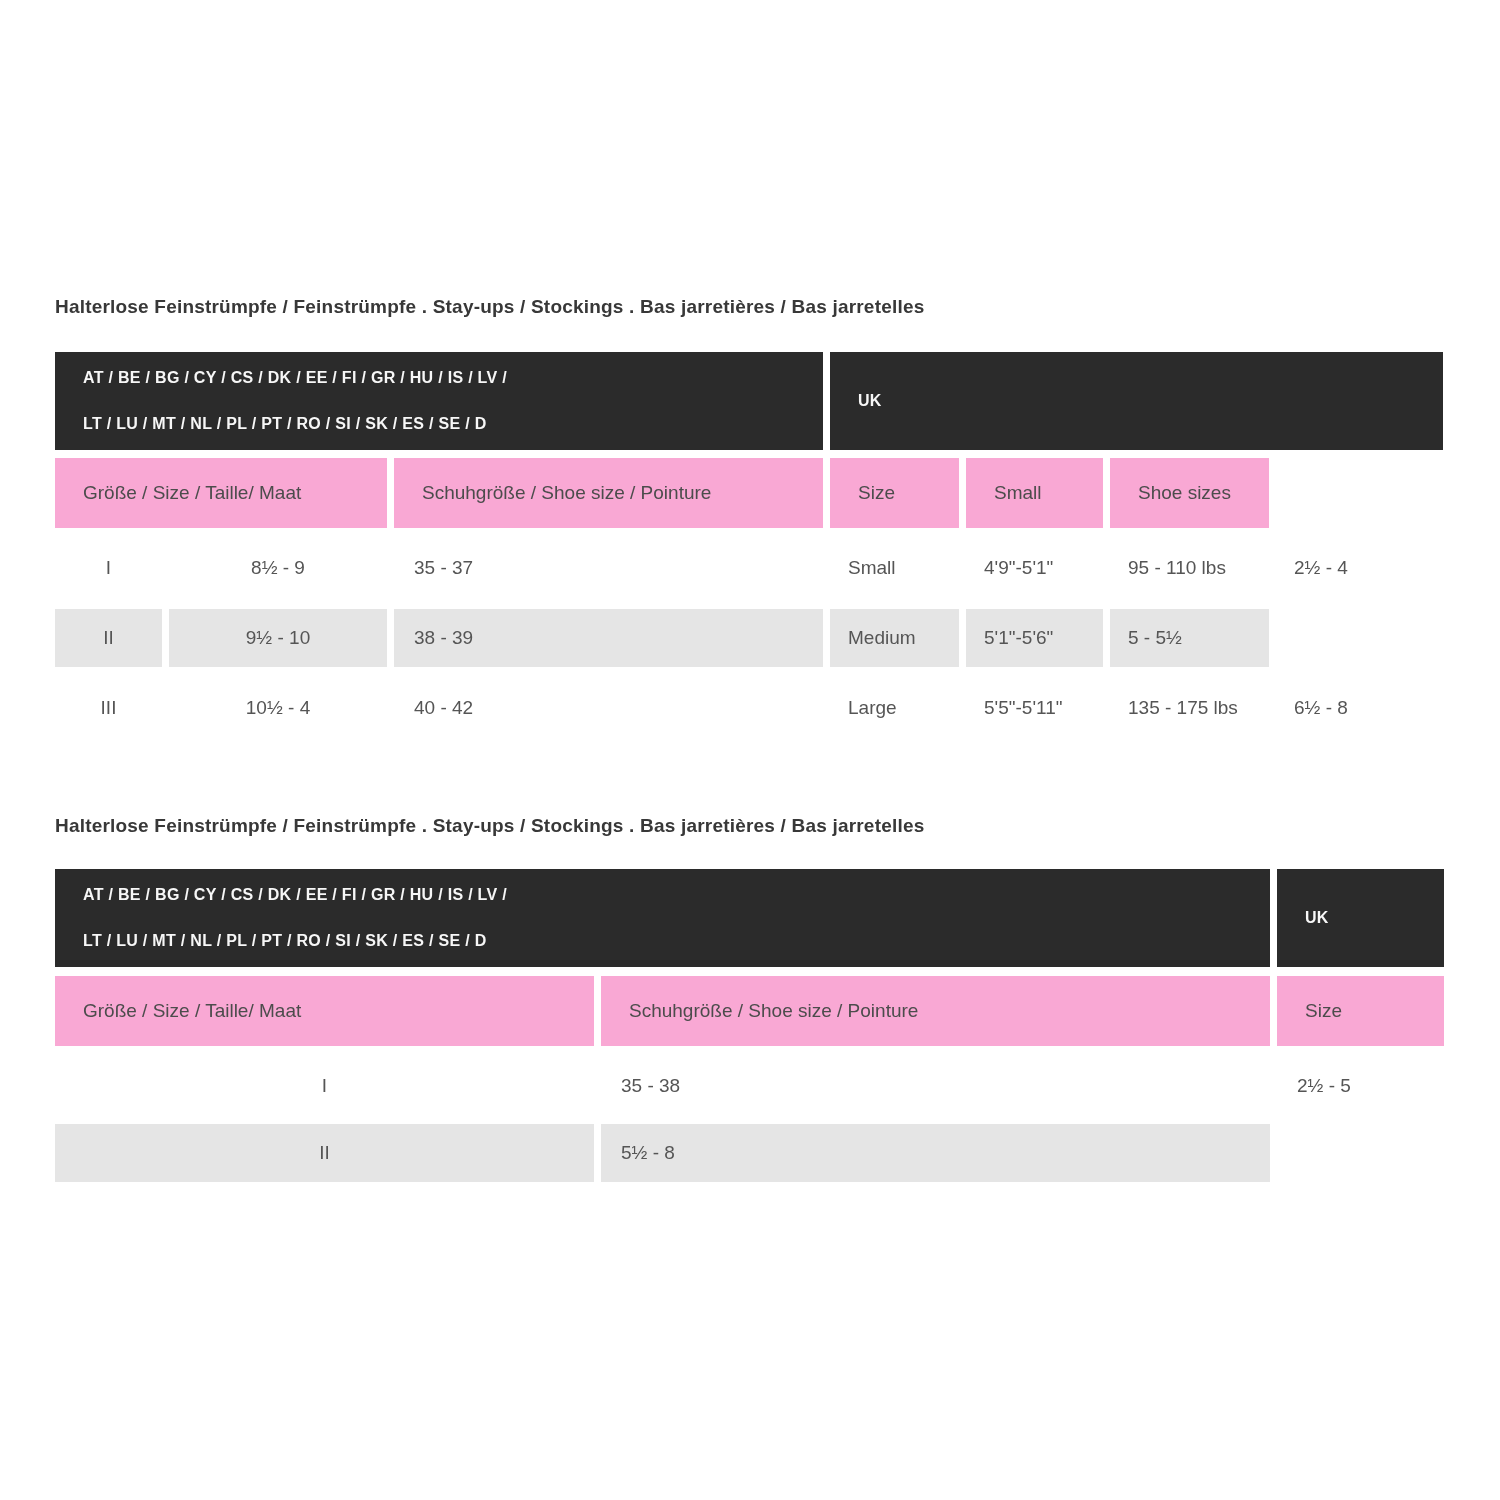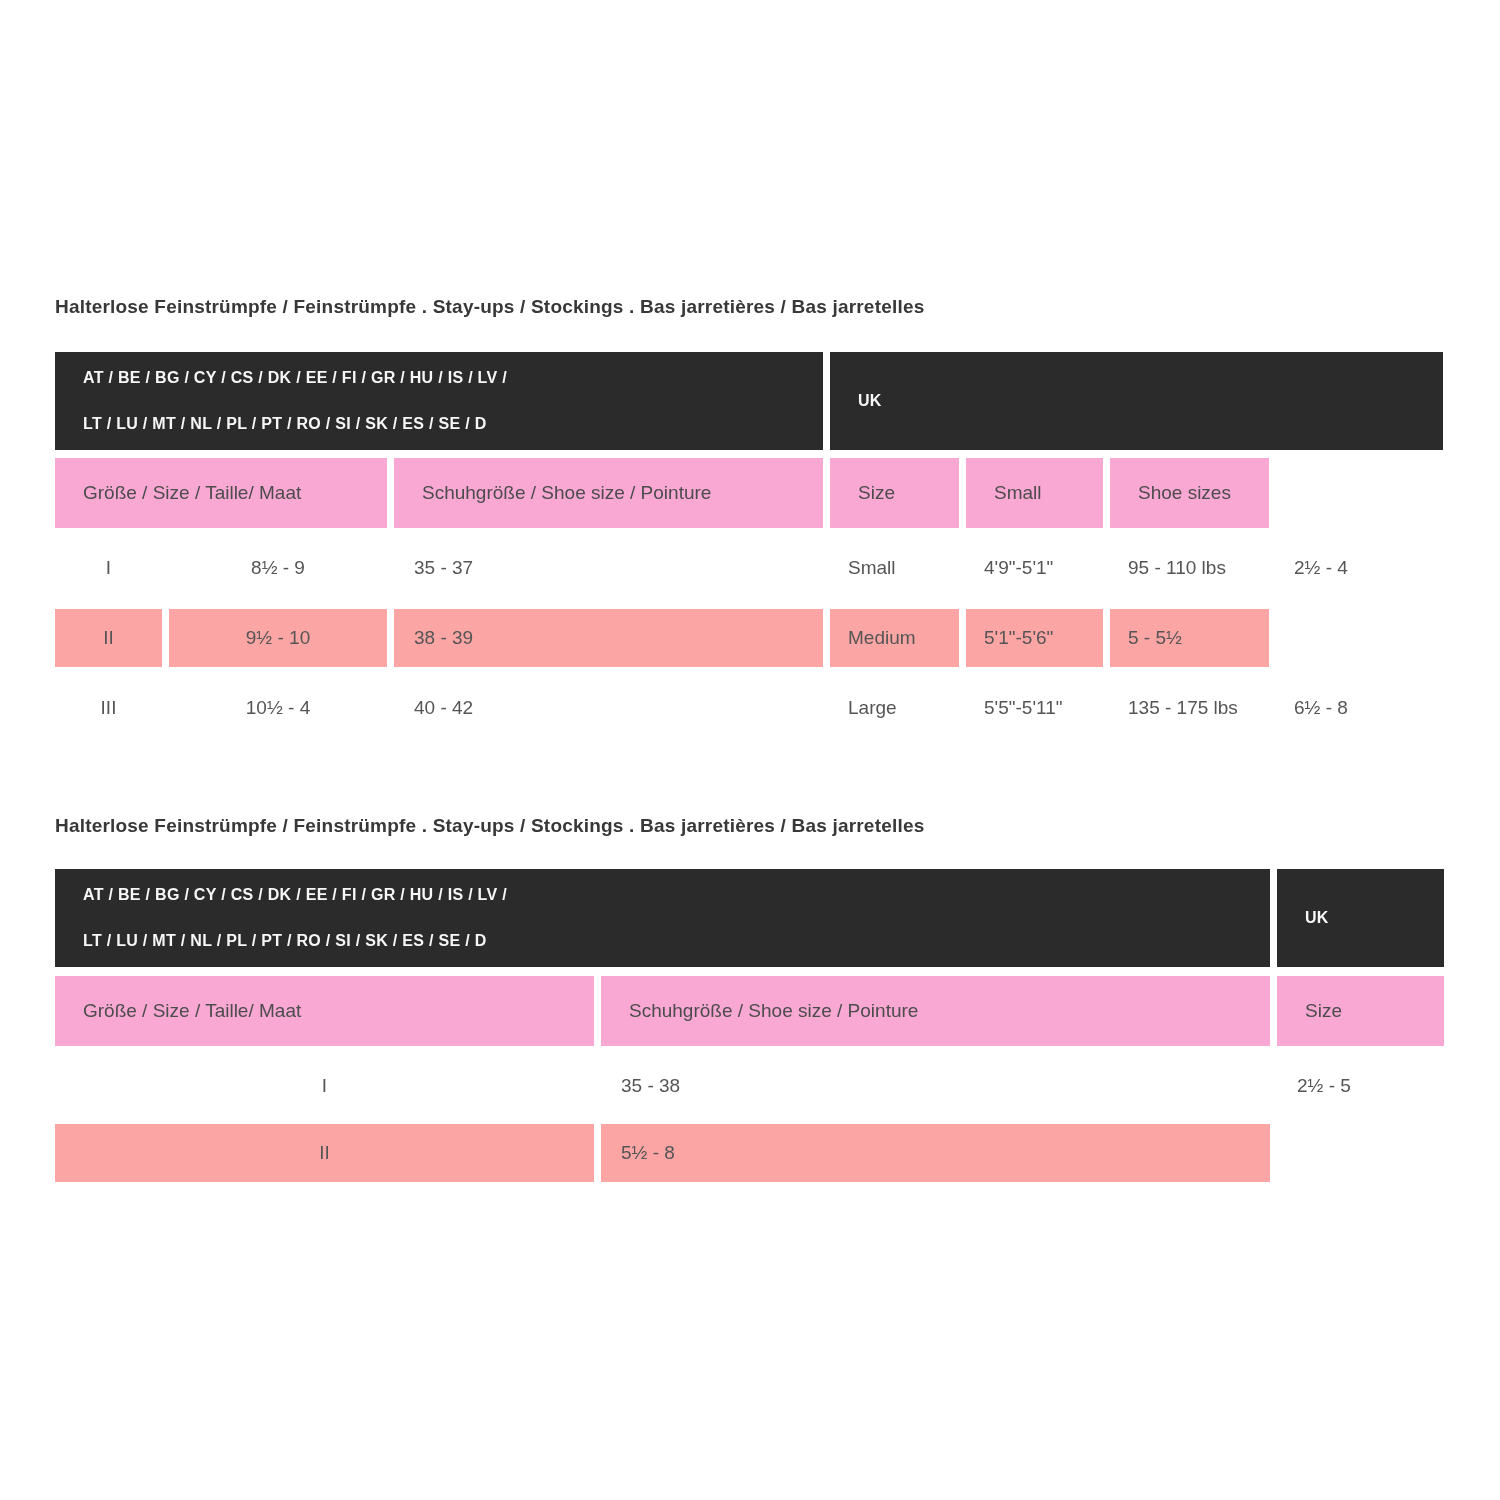--- a/index.html
+++ b/index.html
@@ -52,21 +52,21 @@
   .row { height: 58px; margin-bottom: 12px; }
   .t2 .row { margin-bottom: 9px; }
   .cell {
     display: flex; align-items: center;
     font-size: 19px; color: #555555;
     white-space: nowrap;
   }
   .c-center { justify-content: center; }
   .c-pad20 { padding-left: 20px; }
   .c-pad18 { padding-left: 18px; }
-  .striped .cell { background: #fca5a5; text-align: center; }
+  .striped .cell { background: #e5e5e5; text-align: center; }
 </style>
 </head>
 <body>
 
 <main>
 
   <section class="tbl t1">
     <h2 class="title">Halterlose Feinstrümpfe / Feinstrümpfe . Stay-ups / Stockings . Bas jarretières / Bas jarretelles</h2>
 
     <div class="grid g1 bar">

